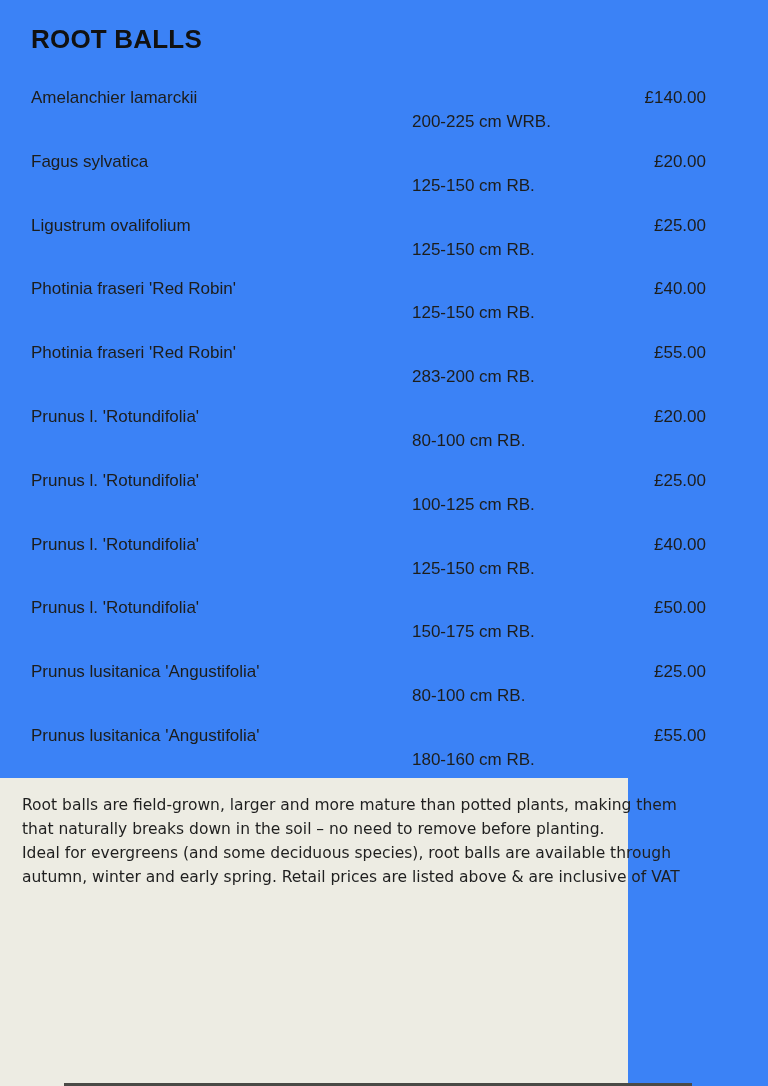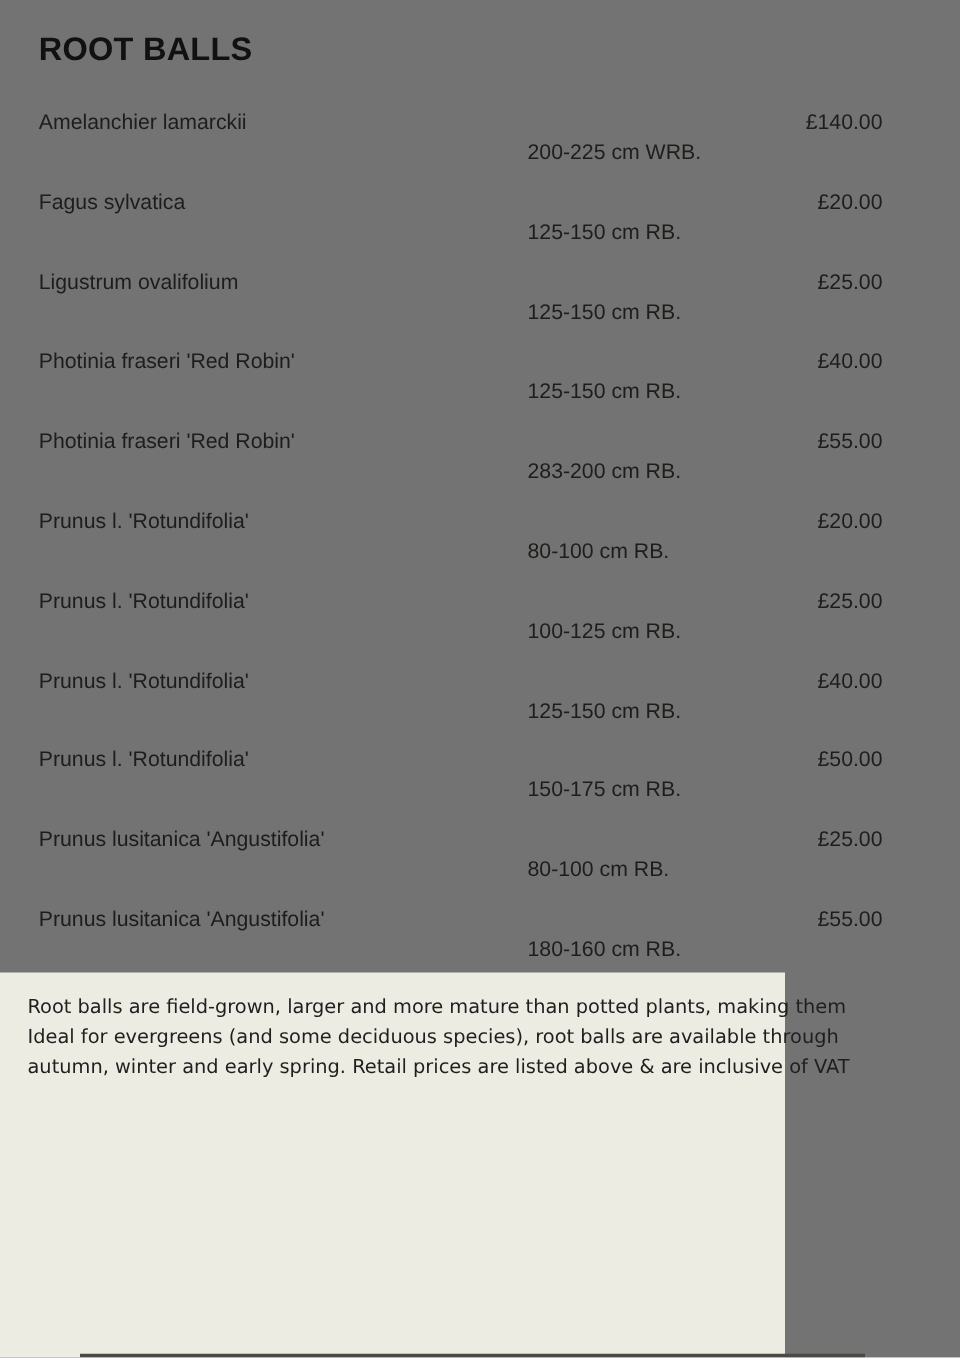--- a/index.html
+++ b/index.html
@@ -1,21 +1,21 @@
 <!DOCTYPE html>
 <html><head>
 <meta charset="utf-8">
 <style>
   * { margin: 0; padding: 0; box-sizing: border-box; }
   html, body { background: #ffffff; }
   .page {
     position: relative;
     width: 768px;
     height: 1086px;
-    background: #737373;
+    background: #3b82f6;
     font-family: "Liberation Sans", sans-serif;
     color: #1d1d1b;
     overflow: hidden;
   }
   .page-title {
     position: absolute;
     left: 31px;
     top: 24px;
     font-size: 26px;
     font-weight: 700;
@@ -27,21 +27,20 @@
     left: 31px;
     top: 88px;
     width: 675px;
   }
   .price-row {
     display: flex;
     align-items: flex-start;
     height: 63.8px;
     font-size: 17px;
     color: #1d1d1b;
-    gap: 10px;
   }
   .col-name  { width: 381px; white-space: nowrap; }
   .col-size  { width: 180px; white-space: nowrap; margin-top: 24px; }
   .col-price { flex: 1; text-align: right; white-space: nowrap; }
   .info-panel {
     position: absolute;
     left: 0;
     top: 778px;
     width: 628px;
     height: 308px;
@@ -138,20 +137,21 @@
     <div class="price-row">
       <span class="col-name">Prunus lusitanica 'Angustifolia'</span>
       <span class="col-size">180-160 cm RB.</span>
       <span class="col-price">£55.00</span>
     </div>
   </div>
 
   <div class="info-panel">
     <div class="info-paragraph">
         <div class="para-line">Root balls are field-grown, larger and more mature than potted plants, making them</div>
+        <div class="para-line">that naturally breaks down in the soil – no need to remove before planting.</div>
         <div class="para-line">Ideal for evergreens (and some deciduous species), root balls are available through</div>
         <div class="para-line">autumn, winter and early spring. Retail prices are listed above &amp; are inclusive of VAT</div>
         <div class="para-line">&nbsp;</div>
       </div>
   </div>
 
   <div class="bottom-bar"></div>
 
 </div>
 

